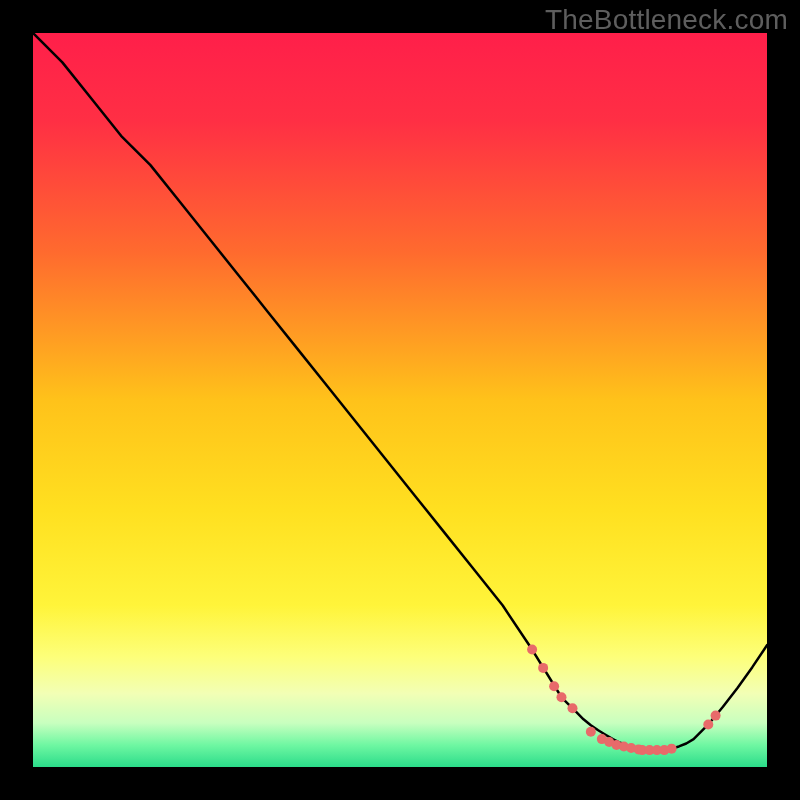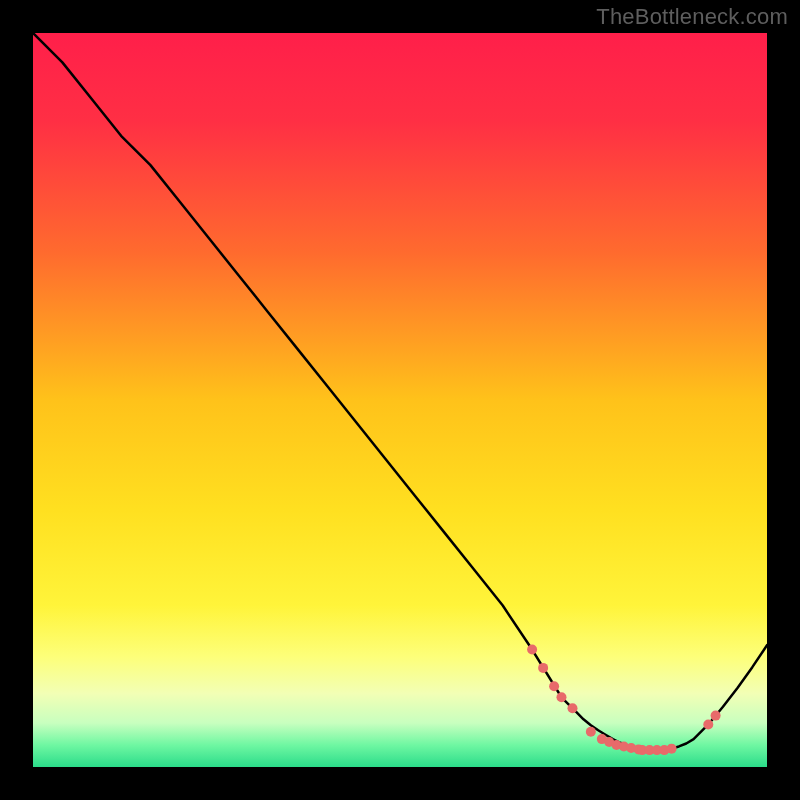--- a/index.html
+++ b/index.html
@@ -15,21 +15,21 @@
     position: relative;
     width: 800px;
     height: 800px;
     background: #000;
   }
   .watermark {
     position: absolute;
     top: 4px;
     right: 12px;
     color: #5e5e5e;
-    font-size: 22px;
+    font-size: 28px;
     font-weight: 500;
     letter-spacing: 0.2px;
     z-index: 5;
   }
   .plot {
     position: absolute;
     left: 33px;
     top: 33px;
     width: 734px;
     height: 734px;

